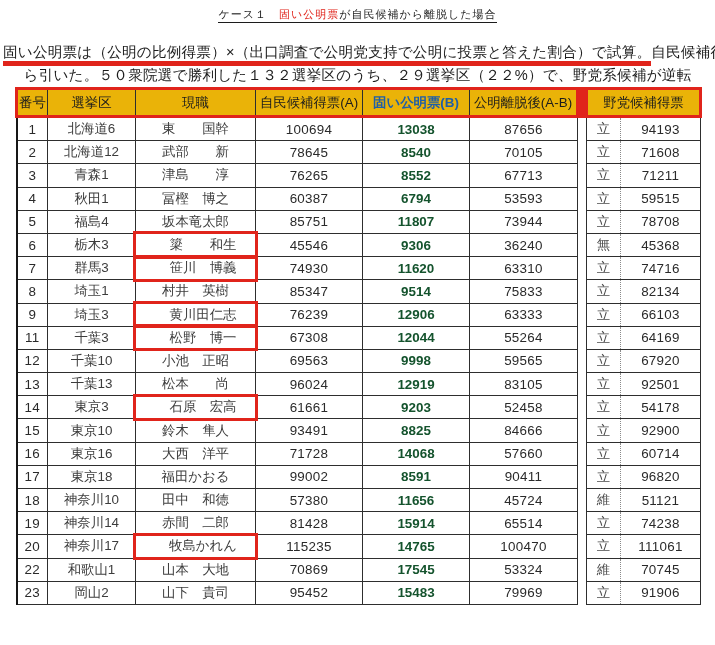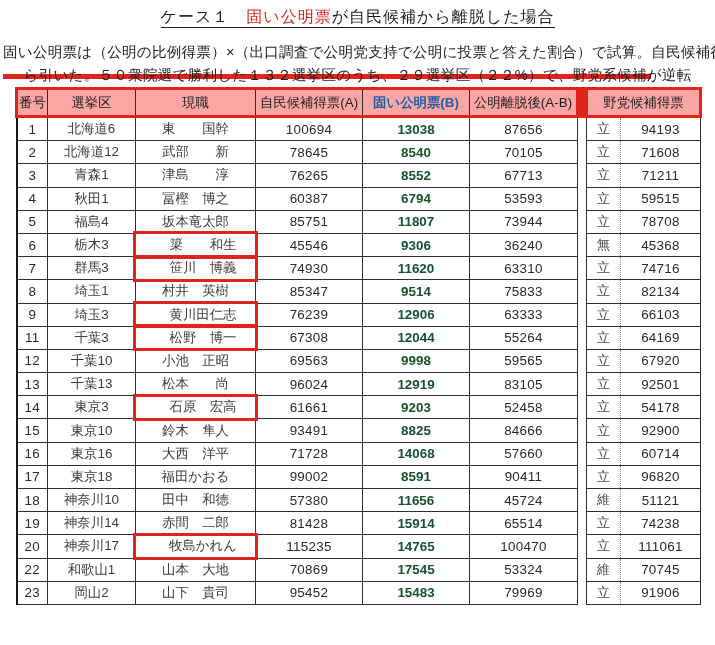--- a/index.html
+++ b/index.html
@@ -12,41 +12,41 @@
     font-family: "Liberation Sans", "DejaVu Sans", sans-serif;
     color: #222;
   }
   .page { position: relative; width: 715px; height: 645px; }
 
   
   .title {
     position: absolute;
     top: 7px; left: 0; width: 100%;
     text-align: center;
-    font-size: 16px;
+    font-size: 11px;
     letter-spacing: 1px;
     color: #1c1c1c;
   }
   .title .u { border-bottom: 1.5px solid #1c1c1c; padding-bottom: 2px; }
   .title .hl { color: #e0241b; }
 
   
   .desc {
     position: absolute;
     top: 41px; left: 0; width: 715px;
     font-size: 14.6px;
     color: #1c1c1c;
     line-height: 23px;
     letter-spacing: 0.2px;
   }
   .desc .line1 { padding-left: 3px; white-space: nowrap; }
   .desc .line2 { text-align: center; white-space: nowrap; }
   .red-marker {
     border-bottom: 5px solid #e0241b;
-    padding-bottom: 14px;
+    padding-bottom: 1px;
     margin-top: 48px;
   }
   .black-underline { border-bottom: 1.3px solid #1c1c1c; padding-bottom: 15px; }
 
   
   .table-wrap {
     position: absolute;
     top: 87px; left: 15px;
   }
   table {
@@ -79,21 +79,21 @@
   td.opp { border-left: 1.4px dotted #8a8a8a; }
   td.num { letter-spacing: 0.3px; color: #2a2a2a; }
   td.komei-num { color: #14532d; font-weight: bold; }
 
   
   thead td {
     height: 25px;
     border-top: 3px solid #e0241b;
     border-bottom: 3px solid #e0241b;
     color: #1c1c1c;
-    background: #fca5a5;
+    background: #eab308;
   }
   thead td.h-first { border-left: 3.5px solid #e0241b; }
   thead td.h-last  { border-right: 3.5px solid #e0241b; }
   thead td.h-gap   { background: #e0241b; border-left: 3px solid #e0241b; border-right: 3px solid #e0241b; }
   thead td.h-komei { color: #1f5fa8; font-weight: bold; }
 
   
   td.boxed { position: relative; padding-left: 15px; }
   td.boxed::after {
     content: "";

